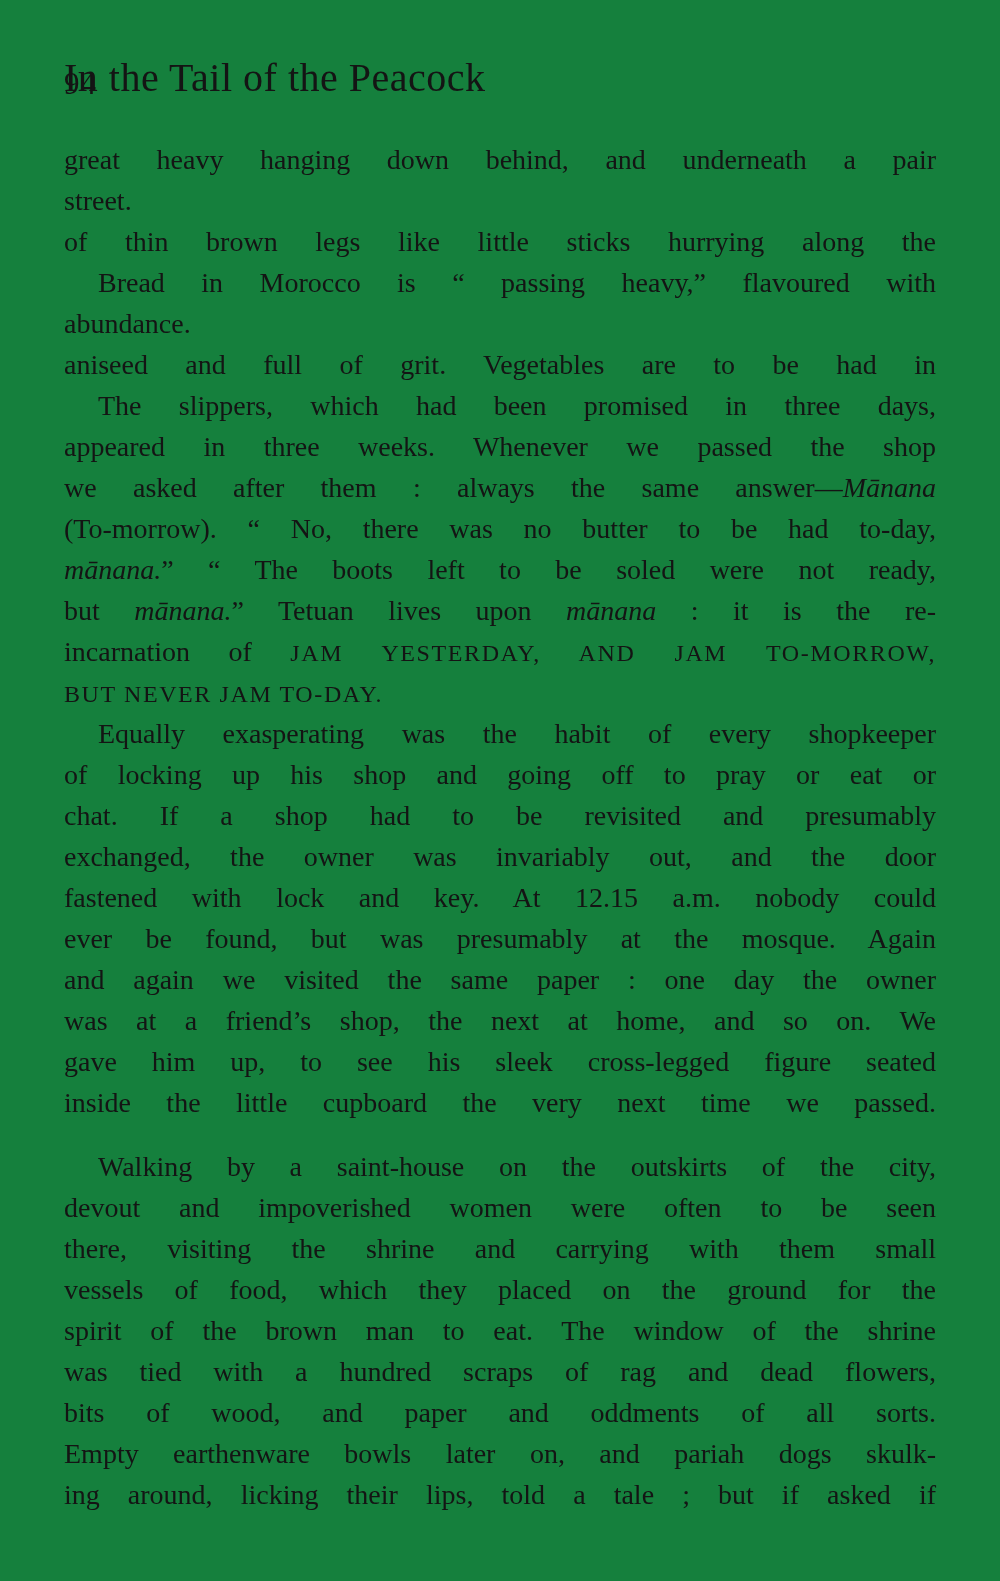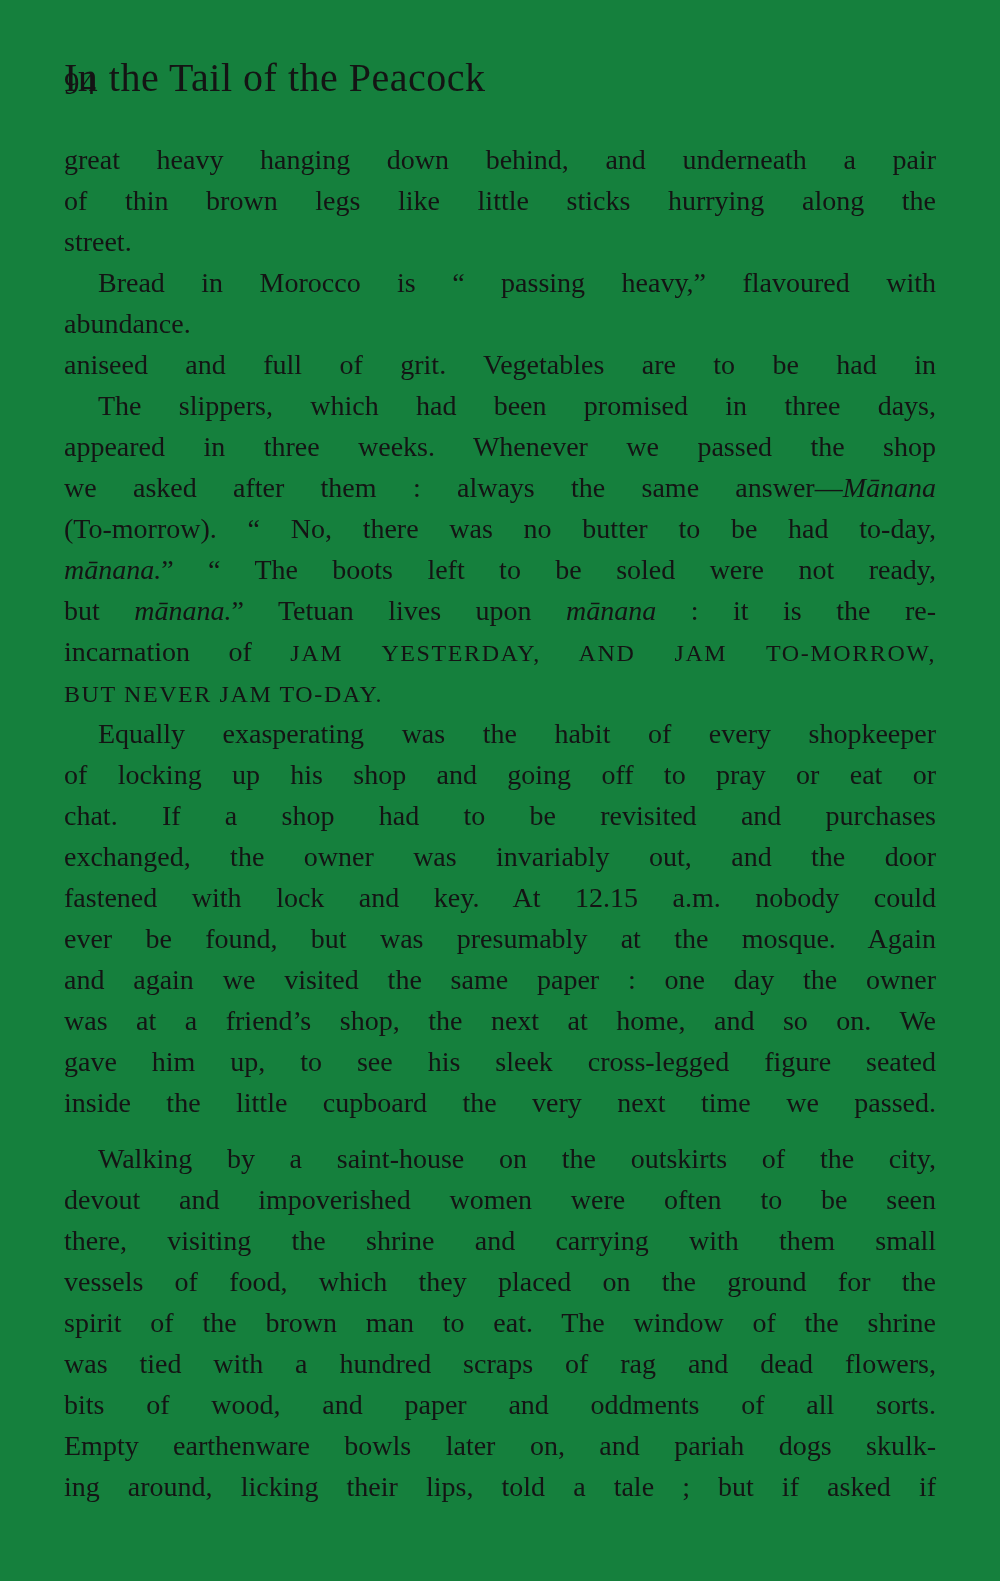--- a/index.html
+++ b/index.html
@@ -75,44 +75,44 @@
 
 <div id="scan-page">
 
   <div id="running-header">
     <span id="page-number">94</span>
     <span id="header-title">In the Tail of the Peacock</span>
   </div>
 
   <div id="text-block">
       <div class="line just"><span class="seg-n">great heavy hanging down behind, and underneath a pair</span></div>
+      <div class="line"><span class="seg-n">street.</span></div>
       <div class="line just"><span class="seg-n">of thin brown legs like little sticks hurrying along the</span></div>
-      <div class="line"><span class="seg-n">street.</span></div>
       <div class="line just indent"><span class="seg-n">Bread in Morocco is “ passing heavy,” flavoured with</span></div>
       <div class="line"><span class="seg-n">abundance.</span></div>
       <div class="line just"><span class="seg-n">aniseed and full of grit. Vegetables are to be had in</span></div>
       <div class="line just indent"><span class="seg-n">The slippers, which had been promised in three days,</span></div>
       <div class="line just"><span class="seg-n">appeared in three weeks. Whenever we passed the shop</span></div>
       <div class="line just"><span class="seg-n">we asked after them : always the same answer—</span><span class="seg-i">Mānana</span></div>
       <div class="line just"><span class="seg-n">(To-morrow). “ No, there was no butter to be had to-day,</span></div>
       <div class="line just"><span class="seg-i">mānana.</span><span class="seg-n">” “ The boots left to be soled were not ready,</span></div>
       <div class="line just"><span class="seg-n">but </span><span class="seg-i">mānana.</span><span class="seg-n">” Tetuan lives upon </span><span class="seg-i">mānana</span><span class="seg-n"> : it is the re-</span></div>
       <div class="line just"><span class="seg-n">incarnation of </span><span class="seg-c">JAM YESTERDAY, AND JAM TO-MORROW,</span></div>
       <div class="line"><span class="seg-c">BUT NEVER JAM TO-DAY.</span></div>
       <div class="line just indent"><span class="seg-n">Equally exasperating was the habit of every shopkeeper</span></div>
       <div class="line just"><span class="seg-n">of locking up his shop and going off to pray or eat or</span></div>
-      <div class="line just"><span class="seg-n">chat. If a shop had to be revisited and purchases</span></div>
+      <div class="line just"><span class="seg-n">chat. If a shop had to be revisited and presumably</span></div>
       <div class="line just"><span class="seg-n">exchanged, the owner was invariably out, and the door</span></div>
       <div class="line just"><span class="seg-n">fastened with lock and key. At 12.15 a.m. nobody could</span></div>
       <div class="line just"><span class="seg-n">ever be found, but was presumably at the mosque. Again</span></div>
       <div class="line just"><span class="seg-n">and again we visited the same paper : one day the owner</span></div>
       <div class="line just"><span class="seg-n">was at a friend’s shop, the next at home, and so on. We</span></div>
       <div class="line just"><span class="seg-n">gave him up, to see his sleek cross-legged figure seated</span></div>
       <div class="line just"><span class="seg-n">inside the little cupboard the very next time we passed.</span></div>
-      <div class="line just indent" style="margin-top: 15px;"><span class="seg-n">Walking by a saint-house on the outskirts of the city,</span></div>
+      <div class="line just indent" style="margin-top: 23px;"><span class="seg-n">Walking by a saint-house on the outskirts of the city,</span></div>
       <div class="line just"><span class="seg-n">devout and impoverished women were often to be seen</span></div>
       <div class="line just"><span class="seg-n">there, visiting the shrine and carrying with them small</span></div>
       <div class="line just"><span class="seg-n">vessels of food, which they placed on the ground for the</span></div>
       <div class="line just"><span class="seg-n">spirit of the brown man to eat. The window of the shrine</span></div>
       <div class="line just"><span class="seg-n">was tied with a hundred scraps of rag and dead flowers,</span></div>
       <div class="line just"><span class="seg-n">bits of wood, and paper and oddments of all sorts.</span></div>
       <div class="line just"><span class="seg-n">Empty earthenware bowls later on, and pariah dogs skulk-</span></div>
       <div class="line just"><span class="seg-n">ing around, licking their lips, told a tale ; but if asked if</span></div>
     </div>
 

